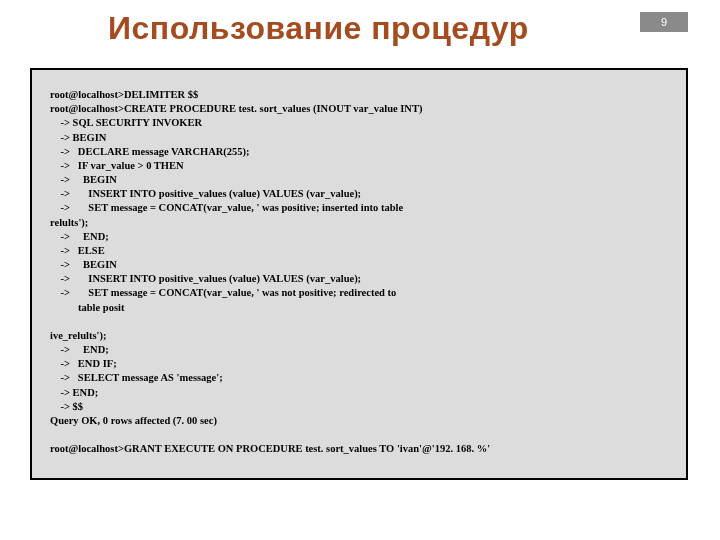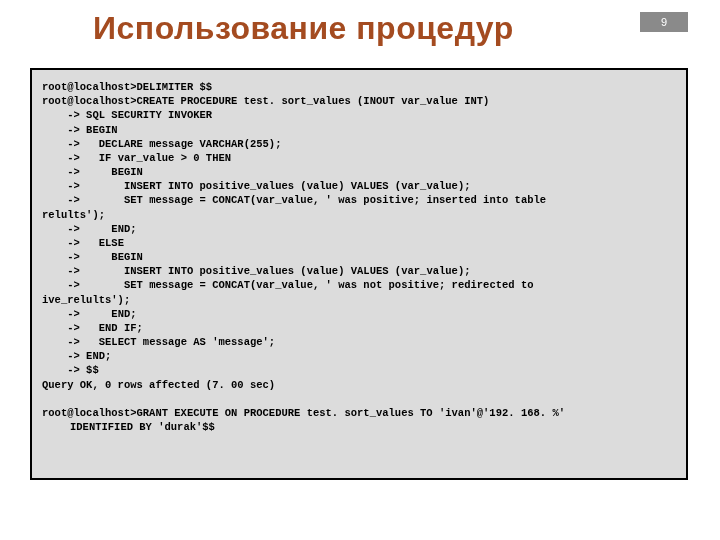--- a/index.html
+++ b/index.html
@@ -13,21 +13,21 @@
   }
   .slide {
     position: relative;
     width: 720px;
     height: 540px;
     box-sizing: border-box;
   }
   .title {
     position: absolute;
     top: 10px;
-    left: 93px;
+    left: 108px;
     font-size: 32px;
     font-weight: bold;
     color: #a44b20;
     letter-spacing: 0.5px;
   }
   .pagebox {
     position: absolute;
     top: 12px;
     right: 32px;
     width: 48px;
@@ -44,22 +44,22 @@
     left: 30px;
     right: 32px;
     bottom: 60px;
     background: #dcdcdc;
     border: 2px solid #000000;
     padding: 6px 6px 6px 6px;
     box-sizing: border-box;
     overflow: hidden;
   }
   .codebox pre {
-    margin: 4px;
-    font-family: Liberation Mono, monospace;
+    margin: 12px;
+    font-family: Liberation Serif, serif;
     font-size: 10.5px;
     line-height: 1.35;
     font-weight: bold;
     color: #000000;
     white-space: pre-wrap;
   }
   .cont {
     padding-left: 28px;
     display: block;
   }
@@ -82,27 +82,27 @@
 <span>    -&gt;   IF var_value &gt; 0 THEN</span>
 <span>    -&gt;     BEGIN</span>
 <span>    -&gt;       INSERT INTO positive_values (value) VALUES (var_value);</span>
 <span>    -&gt;       SET message = CONCAT(var_value, ' was positive; inserted into table</span>
 <span>relults');</span>
 <span>    -&gt;     END;</span>
 <span>    -&gt;   ELSE</span>
 <span>    -&gt;     BEGIN</span>
 <span>    -&gt;       INSERT INTO positive_values (value) VALUES (var_value);</span>
 <span>    -&gt;       SET message = CONCAT(var_value, ' was not positive; redirected to</span>
+<span class="cont">table posit</span>
 <span>ive_relults');</span>
 <span>    -&gt;     END;</span>
 <span>    -&gt;   END IF;</span>
 <span>    -&gt;   SELECT message AS 'message';</span>
 <span>    -&gt; END;</span>
 <span>    -&gt; $$</span>
 <span>Query OK, 0 rows affected (7. 00 sec)</span>
 <span></span>
 <span>root@localhost&gt;GRANT EXECUTE ON PROCEDURE test. sort_values TO 'ivan'@'192. 168. %'</span>
-<span class="cont">IDENTIFIED BY 'durak'$$</span>
 
 </pre>
   </div>
 
 </div>
 
 </body></html>

